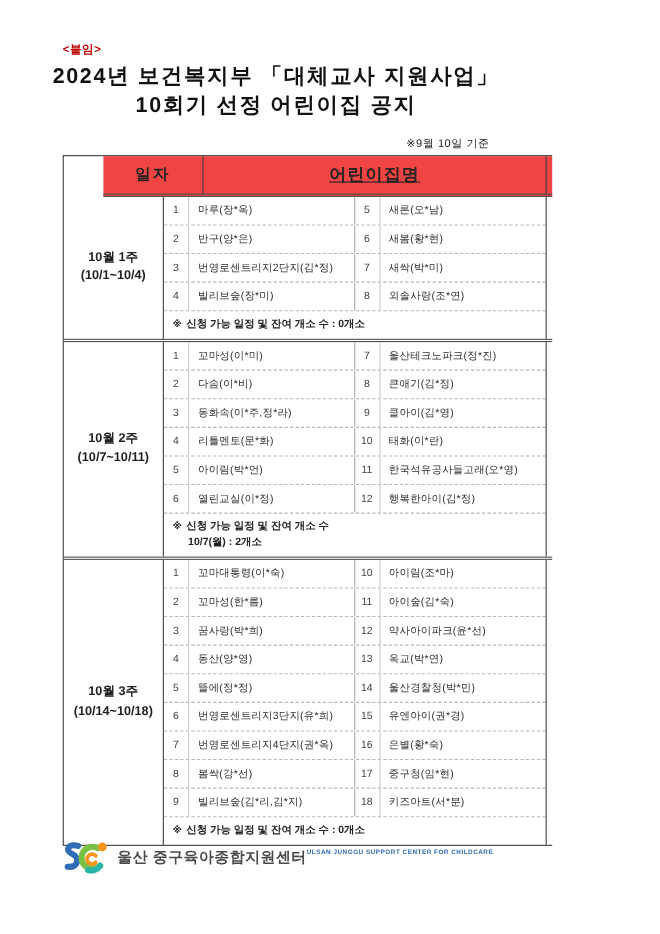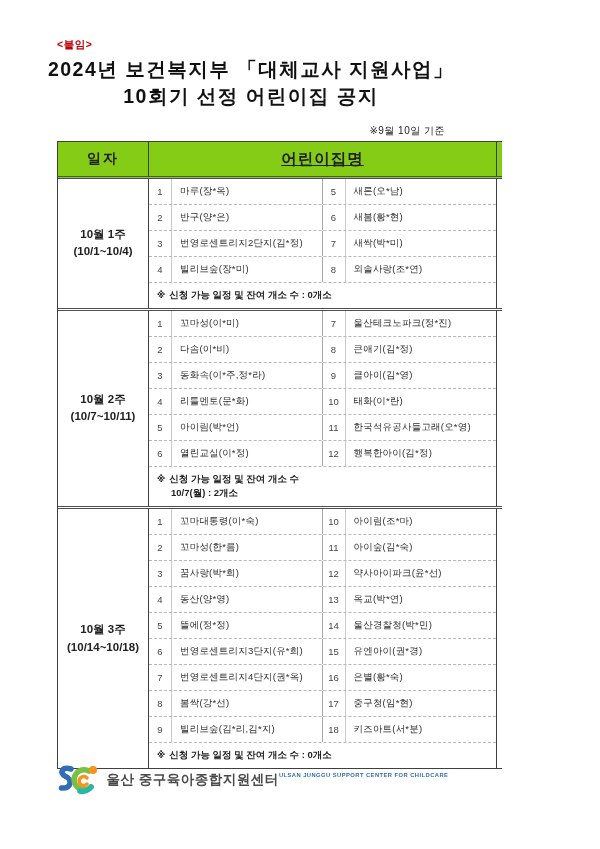--- a/index.html
+++ b/index.html
@@ -18,21 +18,21 @@
     font-size: 19.5px; line-height: 1.4; letter-spacing: 1.5px;
   }
   .date-note {
     position: absolute; right: 57px; top: 124px;
     font-size: 10px; color: #222; letter-spacing: 0.5px;
   }
   .tbl {
     position: absolute; left: 57px; top: 141px; width: 486px;
     border: 1.6px solid #3f3f3f; background: #fff;
   }
-  .thead { display: flex; height: 37px; background: #84cc16; border-bottom: 3px double #4f4f4f; }
+  .thead { display: flex; height: 37px; background: #ef4444; border-bottom: 3px double #4f4f4f; margin-left: 36px; }
   .th { display: flex; align-items: center; justify-content: center; font-weight: bold; color: #222; }
   .th-date { width: 91px; border-right: 1.5px solid #3f3f3f; font-size: 14px; letter-spacing: 2px; }
   .th-name { flex: 1; font-size: 15.5px; letter-spacing: 1px; text-decoration: underline; }
   .th-count { width: 46px; border-left: 1.5px solid #3f3f3f; font-size: 14px; }
   .week { display: flex; }
   .week + .week { border-top: 3px double #4f4f4f; }
   .date-cell {
     width: 91px; border-right: 1.5px solid #3f3f3f;
     display: flex; flex-direction: column; align-items: center; justify-content: center;
     font-size: 11.5px; font-weight: bold; color: #222; line-height: 1.5; text-align: center;

